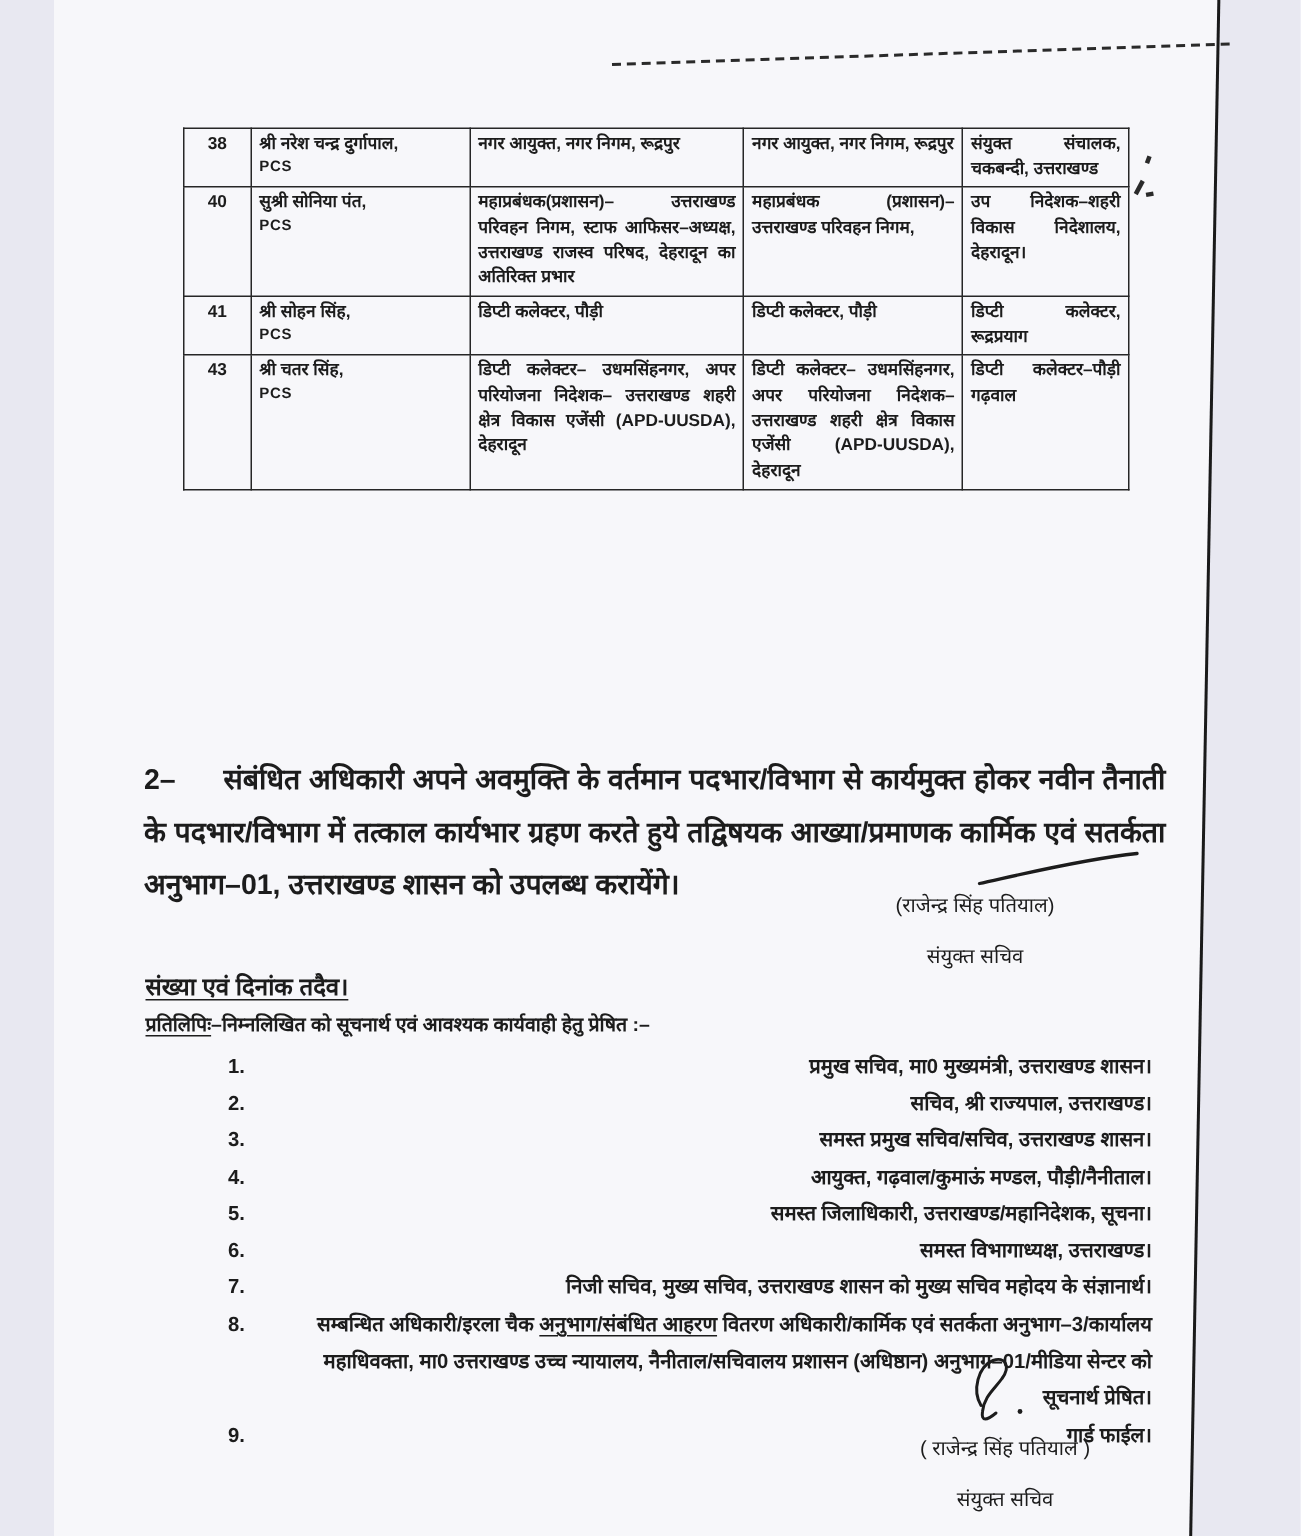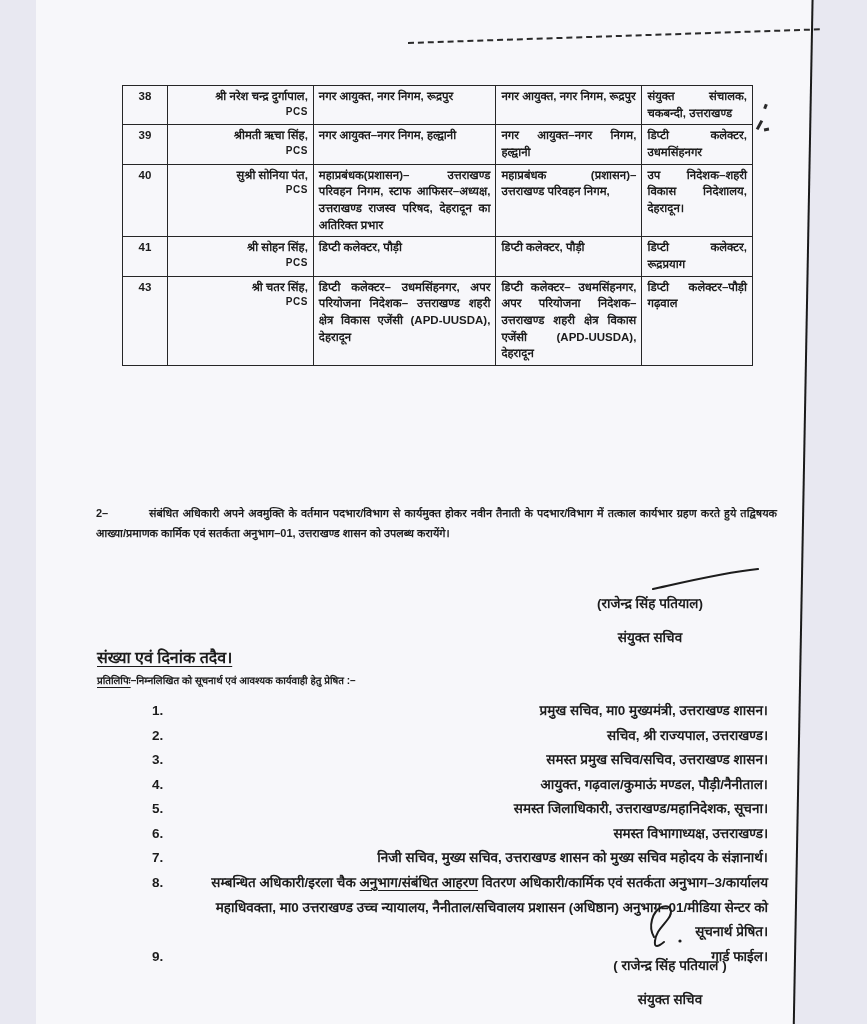--- a/index.html
+++ b/index.html
@@ -34,49 +34,49 @@
     position: absolute; left: 122px; top: 85px; width: 631px;
     border-collapse: collapse; table-layout: fixed;
     font-size: 11.5px; line-height: 1.45; font-weight: 600; padding-left: 20px;
   }
   table.transfer td {
     border: 1.6px solid #262626;
     vertical-align: top;
     padding: 2px 5px 3px 5px;
   }
   td.sn { width: 43px; text-align: center; font-weight: 700; }
-  td.name { width: 140px; text-align: right; }
+  td.name { width: 140px; text-align: left; }
   td.posta { width: 175px; }
   td.postb { width: 140px; }
   td.postc { width: 106px; }
   td.posta, td.postb, td.postc { text-align: justify; }
   .cadre { font-size: 10px; font-weight: 700; letter-spacing: 0.5px; }
 
   .para2 {
     position: absolute; left: 96px; top: 503px; width: 681px;
-    font-size: 11px; line-height: 1.85; text-align: justify; font-weight: 600;
+    font-size: 19px; line-height: 1.85; text-align: justify; font-weight: 600;
   }
   .para2 .pnum { display: inline-block; width: 53px; font-weight: 700; }
 
-  .sig { position: absolute; text-align: center; font-size: 13.5px; font-weight: 700; }
+  .sig { position: absolute; text-align: center; font-size: 13.5px; font-weight: 400; }
   .sig-top { left: 520px; top: 566px; width: 260px; }
   .sig-top svg { display: block; margin: 0 auto 2px 130px; }
   .sig-bottom { left: 545px; top: 903px; width: 250px; }
   .sig-bottom svg { display: block; margin: 0 auto 0 95px; }
   .sig .sig-name { margin-top: 1px; }
   .sig .sig-title { margin-top: 16px; }
 
   .refline {
     position: absolute; left: 97px; top: 646px;
     font-size: 16px; font-weight: 700;
     text-decoration: underline; text-underline-offset: 3px;
   }
   .copyline {
     position: absolute; left: 97px; top: 673px;
-    font-size: 10px; font-weight: 600; width: 640px;
+    font-size: 13px; font-weight: 600; width: 640px;
   }
   .u { text-decoration: underline; text-underline-offset: 3px; }
   .copyline .u { font-weight: 700; }
 
   .dist-list {
     position: absolute; left: 152px; top: 699px; width: 616px;
     font-size: 13.5px; line-height: 1.82; font-weight: 600;
   }
   .li { display: flex; align-items: flex-start; }
   .li .num { flex: 0 0 33px; font-weight: 700; }
@@ -96,30 +96,20 @@
   <tbody>
       <tr>
     <td class="sn">38</td>
     <td class="name">
       <div>श्री नरेश चन्द्र दुर्गापाल,</div>
       <div class="cadre">PCS</div>
     </td>
     <td class="posta">नगर आयुक्त, नगर निगम, रूद्रपुर</td>
     <td class="postb">नगर आयुक्त, नगर निगम, रूद्रपुर</td>
     <td class="postc">संयुक्त संचालक, चकबन्दी, उत्तराखण्ड</td>
-  </tr>
-  <tr>
-    <td class="sn">39</td>
-    <td class="name">
-      <div>श्रीमती ऋचा सिंह,</div>
-      <div class="cadre">PCS</div>
-    </td>
-    <td class="posta">नगर आयुक्त–नगर निगम, हल्द्वानी</td>
-    <td class="postb">नगर आयुक्त–नगर निगम, हल्द्वानी</td>
-    <td class="postc">डिप्टी कलेक्टर, उधमसिंहनगर</td>
   </tr>
   <tr>
     <td class="sn">40</td>
     <td class="name">
       <div>सुश्री सोनिया पंत,</div>
       <div class="cadre">PCS</div>
     </td>
     <td class="posta">महाप्रबंधक(प्रशासन)– उत्तराखण्ड परिवहन निगम, स्टाफ आफिसर–अध्यक्ष, उत्तराखण्ड राजस्व परिषद, देहरादून का अतिरिक्त प्रभार</td>
     <td class="postb">महाप्रबंधक (प्रशासन)– उत्तराखण्ड परिवहन निगम,</td>
     <td class="postc">उप निदेशक–शहरी विकास निदेशालय, देहरादून।</td>

